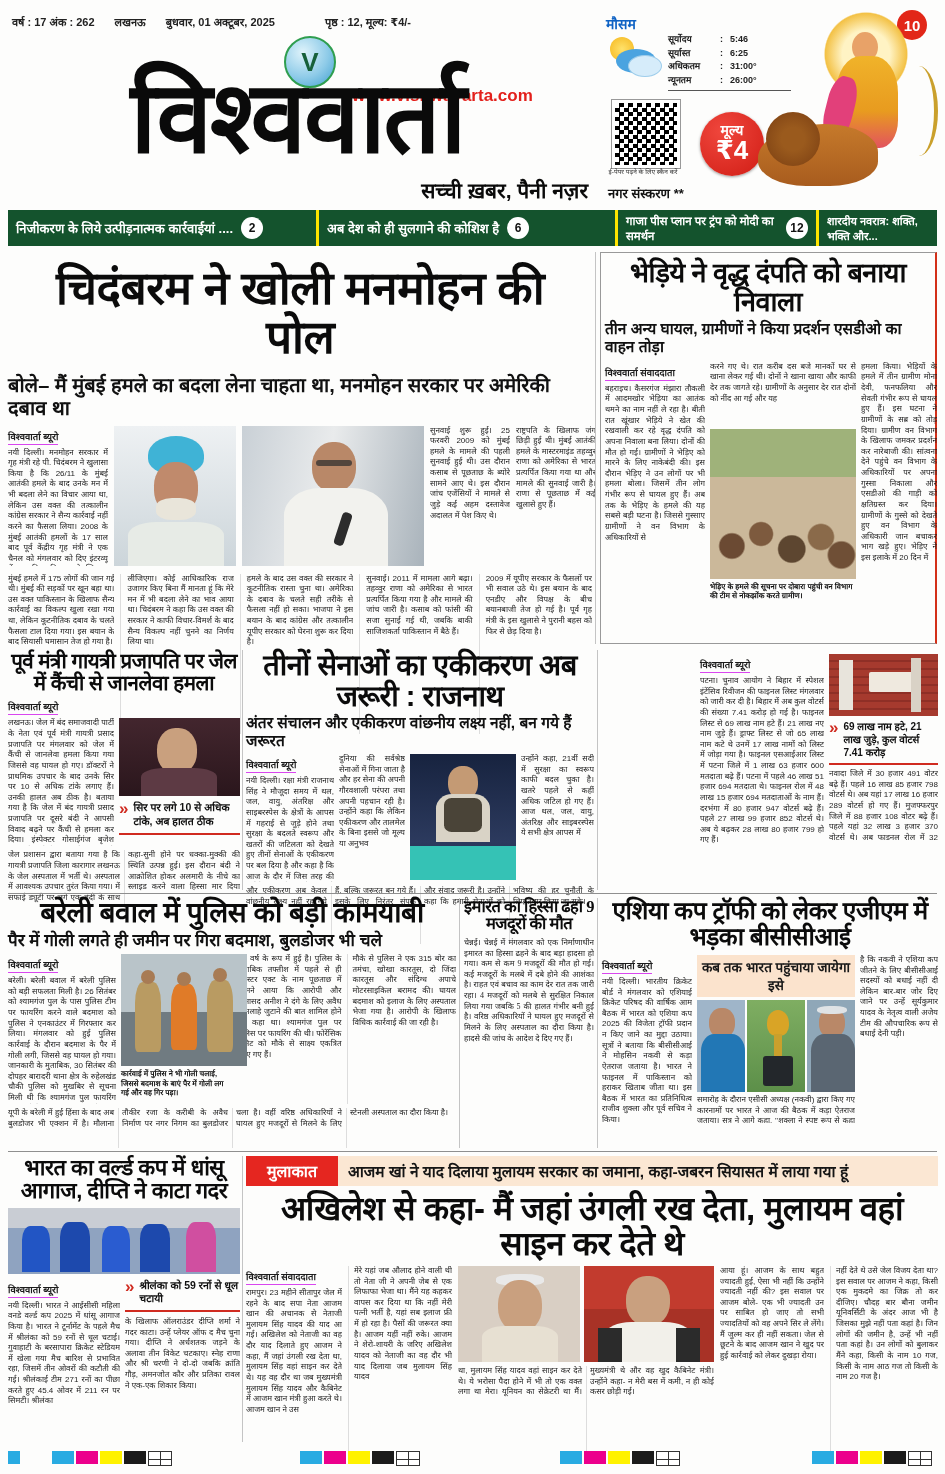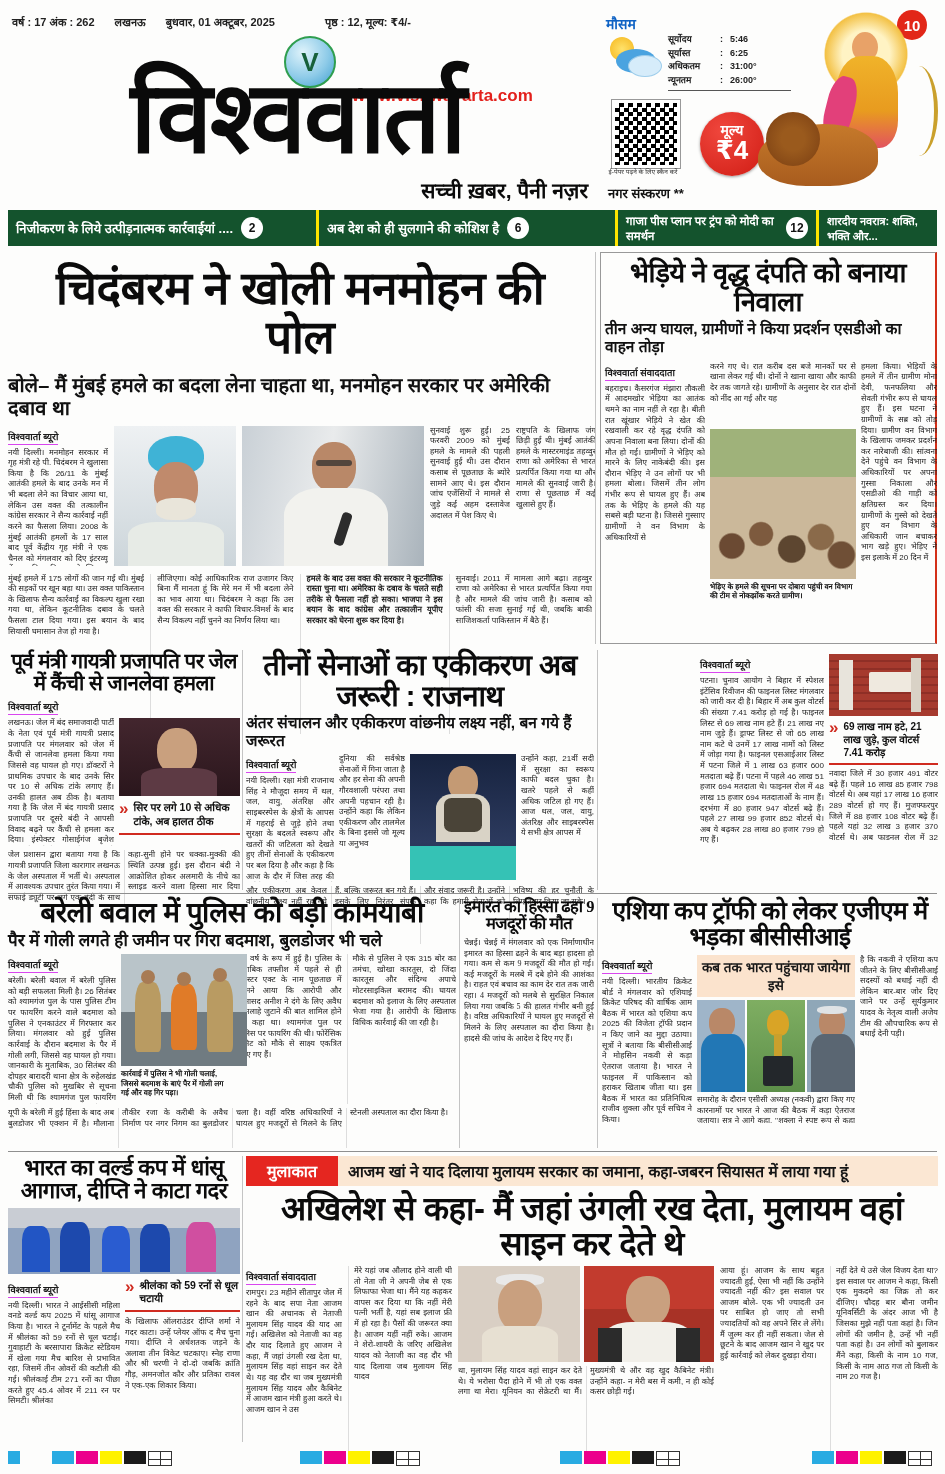--- a/index.html
+++ b/index.html
@@ -181,22 +181,23 @@
         <div class="sh" style="left:74px;top:34px;width:36px;height:6px;background:#53463d;border-radius:3px;"></div>
         <div class="sh" style="left:42px;top:62px;width:104px;height:78px;border-radius:35% 35% 0 0;background:#f2f2ee;"></div>
         <div class="sh" style="left:96px;top:86px;width:10px;height:34px;background:#2c2c2c;transform:rotate(18deg);border-radius:4px;"></div>
       </div>
       <div class="bt" style="width:80px;flex:none;height:140px;">सुनवाई शुरू हुई। 25 फरवरी 2009 को मुंबई हमले के मामले की पहली सुनवाई हुई थी। उस दौरान कसाब से पूछताछ के ब्योरे सामने आए थे। इस दौरान जांच एजेंसियों ने मामले से जुड़े कई अहम दस्तावेज अदालत में पेश किए थे।</div>
       <div class="bt" style="width:80px;flex:none;height:140px;">राष्ट्रपति के खिलाफ जंग छिड़ी हुई थी। मुंबई आतंकी हमले के मास्टरमाइंड तहव्वुर राणा को अमेरिका से भारत प्रत्यर्पित किया गया था और मामले की सुनवाई जारी है। राणा से पूछताछ में कई खुलासे हुए हैं।</div>
     </div>
     <div class="row" style="margin-top:6px;height:160px;">
       <div class="bt" style="flex:1;">मुंबई हमले में 175 लोगों की जान गई थी। मुंबई की सड़कों पर खून बहा था। उस वक्त पाकिस्तान के खिलाफ सैन्य कार्रवाई का विकल्प खुला रखा गया था, लेकिन कूटनीतिक दबाव के चलते फैसला टाल दिया गया। इस बयान के बाद सियासी घमासान तेज हो गया है।</div>
       <div class="bt" style="flex:1;border-left:1px solid #ddd;padding-left:6px;">लीजिएगा। कोई आधिकारिक राज उजागर किए बिना मैं मानता हूं कि मेरे मन में भी बदला लेने का भाव आया था। चिदंबरम ने कहा कि उस वक्त की सरकार ने काफी विचार-विमर्श के बाद सैन्य विकल्प नहीं चुनने का निर्णय लिया था।</div>
-      <div class="bt" style="flex:1;border-left:1px solid #ddd;padding-left:6px;font-weight:bold;">हमले के बाद उस वक्त की सरकार ने कूटनीतिक रास्ता चुना था। अमेरिका के दबाव के चलते सही तरीके से फैसला नहीं हो सका। भाजपा ने इस बयान के बाद कांग्रेस और तत्कालीन यूपीए सरकार को घेरना शुरू कर दिया है।</div>
+      <div class="bt" style="flex:1;border-left:1px solid #ddd;padding-left:6px;">हमले के बाद उस वक्त की सरकार ने कूटनीतिक रास्ता चुना था। अमेरिका के दबाव के चलते सही तरीके से फैसला नहीं हो सका। भाजपा ने इस बयान के बाद कांग्रेस और तत्कालीन यूपीए सरकार को घेरना शुरू कर दिया है।</div>
       <div class="bt" style="flex:1;border-left:1px solid #ddd;padding-left:6px;">सुनवाई। 2011 में मामला आगे बढ़ा। तहव्वुर राणा को अमेरिका से भारत प्रत्यर्पित किया गया है और मामले की जांच जारी है। कसाब को फांसी की सजा सुनाई गई थी, जबकि बाकी साजिशकर्ता पाकिस्तान में बैठे हैं।</div>
+      <div class="bt" style="flex:1;border-left:1px solid #ddd;padding-left:6px;">2009 में यूपीए सरकार के फैसलों पर भी सवाल उठे थे। इस बयान के बाद एनडीए और विपक्ष के बीच बयानबाजी तेज हो गई है। पूर्व गृह मंत्री के इस खुलासे ने पुरानी बहस को फिर से छेड़ दिया है।</div>
     </div>
   </article>
 
   <div class="vline" style="left:595px;top:252px;height:392px;"></div>
 
   <article class="abs" style="left:600px;top:252px;width:337px;height:392px;border:1px solid #999;border-right:2px solid #d33019;padding:4px;box-sizing:border-box;">
     <h2 class="hl" style="font-size:27px;margin:2px 0;">भेड़िये ने वृद्ध दंपति को बनाया निवाला</h2>
     <h3 class="sub" style="font-size:15.5px;margin:4px 0 6px 0;">तीन अन्य घायल, ग्रामीणों ने किया प्रदर्शन एसडीओ का वाहन तोड़ा</h3>
     <div class="row" style="height:300px;gap:5px;">
       <div style="width:100px;flex:none;">

